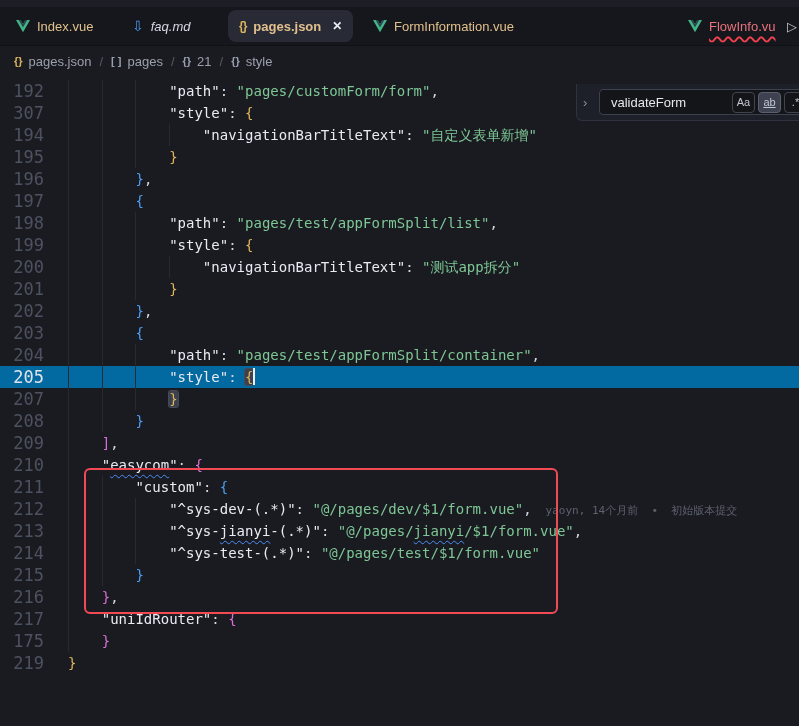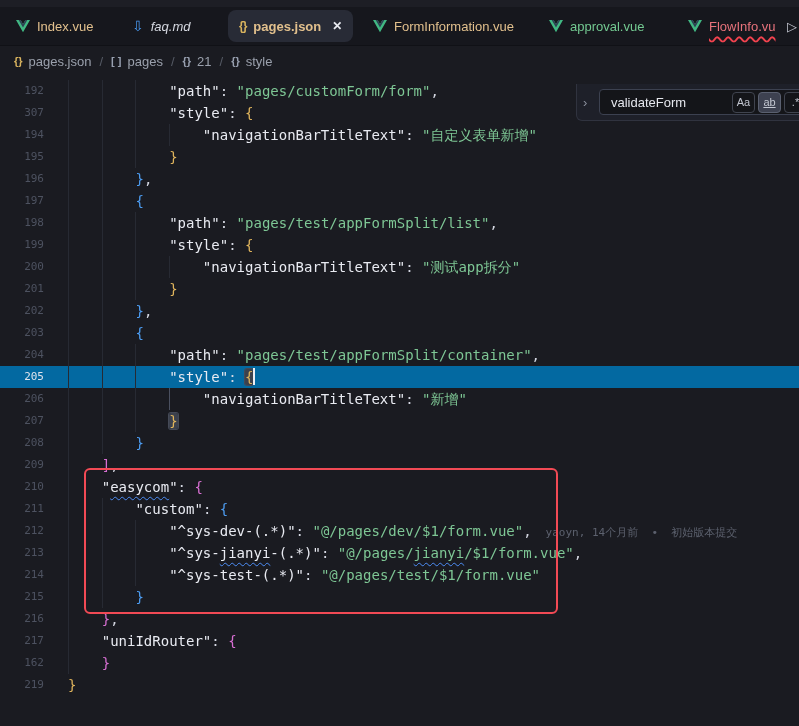--- a/index.html
+++ b/index.html
@@ -31,21 +31,21 @@
   .crumb { display:flex; align-items:center; gap:6px; cursor:pointer; }
   .crumb-icon { font-size:11px; font-weight:bold; color:#98a0b0; }
   .crumb-icon.gold { color:#d8b35e; }
   .crumb-sep { color:#565b66; margin:0 8px; }
 
   
   .editor { position:relative; height:649px; background:#1a1b21; }
   .code-area { padding-top:4px; font-family:"DejaVu Sans Mono", monospace; font-size:14px; }
   .row { display:flex; height:22px; line-height:22px; }
   .row.current { background:#0369a1; }
-  .ln { width:44px; text-align:right; color:#4d5260; font-size:11px; flex:none; user-select:none; cursor:pointer; }
+  .ln { width:44px; text-align:right; color:#4d5260; font-size:17px; flex:none; user-select:none; cursor:pointer; }
   .row.current .ln { color:#dfe3ec; }
   .code { position:relative; white-space:pre; margin-left:24px; flex:1; }
   .g { position:absolute; top:0; bottom:0; width:1px; background:#272a33; }
   .g.active { background:#4a5060; }
   .tok.k { color:#e9ebf2; }
   .tok.p { color:#d5d8e2; }
   .tok.s { color:#7ec795; }
   .tok.b1 { color:#dfb45c; }
   .tok.b2 { color:#4d9df2; }
   .tok.b3 { color:#d86fd3; }
@@ -98,27 +98,20 @@
         <span class="tab-label mod">pages.json</span>
         <span class="tab-close">✕</span>
       </div>
       <div class="tab t4">
         <svg viewBox="0 0 24 22" class="vue-svg">
           <path fill="#41b883" d="M16.1 0 12 7 7.9 0H0l12 21L24 0z"></path>
           <path fill="#2e4153" d="M16.1 0 12 7 7.9 0H4.6L12 12.9 19.4 0z"></path>
         </svg>
         <span class="tab-label mod">FormInformation.vue</span>
       </div>
-      <div class="tab t5">
-        <svg viewBox="0 0 24 22" class="vue-svg">
-          <path fill="#41b883" d="M16.1 0 12 7 7.9 0H0l12 21L24 0z"></path>
-          <path fill="#2e4153" d="M16.1 0 12 7 7.9 0H4.6L12 12.9 19.4 0z"></path>
-        </svg>
-        <span class="tab-label add">approval.vue</span>
-      </div>
       <div class="tab t6">
         <svg viewBox="0 0 24 22" class="vue-svg">
           <path fill="#41b883" d="M16.1 0 12 7 7.9 0H0l12 21L24 0z"></path>
           <path fill="#2e4153" d="M16.1 0 12 7 7.9 0H4.6L12 12.9 19.4 0z"></path>
         </svg>
         <span class="tab-label err">FlowInfo.vu</span>
       </div>
       <span class="tab-scroll" id="tab-scroll">▷</span>
   </div>
 
@@ -209,24 +202,20 @@
         </div>
         <div class="row">
           <span class="ln">204</span>
           <span class="code"><i class="g" style="left: 0ch;"></i><i class="g" style="left: 4ch;"></i><i class="g" style="left: 8ch;"></i>            <span class="tok k">"path"</span><span class="tok p">: </span><span class="tok s">"pages/test/appFormSplit/container"</span><span class="tok p">,</span></span>
         </div>
         <div class="row current">
           <span class="ln">205</span>
           <span class="code"><i class="g" style="left: 0ch;"></i><i class="g" style="left: 4ch;"></i><i class="g" style="left: 8ch;"></i>            <span class="tok k">"style"</span><span class="tok p">: </span><span class="tok b1 match">{</span><span class="cursor"></span></span>
         </div>
         <div class="row">
-          <span class="ln">206</span>
-          <span class="code"><i class="g" style="left: 0ch;"></i><i class="g" style="left: 4ch;"></i><i class="g" style="left: 8ch;"></i><i class="g active" style="left: 12ch;"></i>                <span class="tok k">"navigationBarTitleText"</span><span class="tok p">: </span><span class="tok s">"新增"</span></span>
-        </div>
-        <div class="row">
           <span class="ln">207</span>
           <span class="code"><i class="g" style="left: 0ch;"></i><i class="g" style="left: 4ch;"></i><i class="g" style="left: 8ch;"></i>            <span class="tok b1 match">}</span></span>
         </div>
         <div class="row">
           <span class="ln">208</span>
           <span class="code"><i class="g" style="left: 0ch;"></i><i class="g" style="left: 4ch;"></i>        <span class="tok b2">}</span></span>
         </div>
         <div class="row">
           <span class="ln">209</span>
           <span class="code"><i class="g" style="left: 0ch;"></i>    <span class="tok b3">]</span><span class="tok p">,</span></span>
@@ -257,21 +246,21 @@
         </div>
         <div class="row">
           <span class="ln">216</span>
           <span class="code"><i class="g" style="left: 0ch;"></i>    <span class="tok b3">}</span><span class="tok p">,</span></span>
         </div>
         <div class="row">
           <span class="ln">217</span>
           <span class="code"><i class="g" style="left: 0ch;"></i>    <span class="tok k">"uniIdRouter"</span><span class="tok p">: </span><span class="tok b3">{</span></span>
         </div>
         <div class="row">
-          <span class="ln">162</span>
+          <span class="ln">175</span>
           <span class="code"><i class="g" style="left: 0ch;"></i>    <span class="tok b3">}</span></span>
         </div>
         <div class="row">
           <span class="ln">219</span>
           <span class="code"><span class="tok b1">}</span></span>
         </div>
       </div>
 
     <div class="annotation-rect"></div>
   </div>

